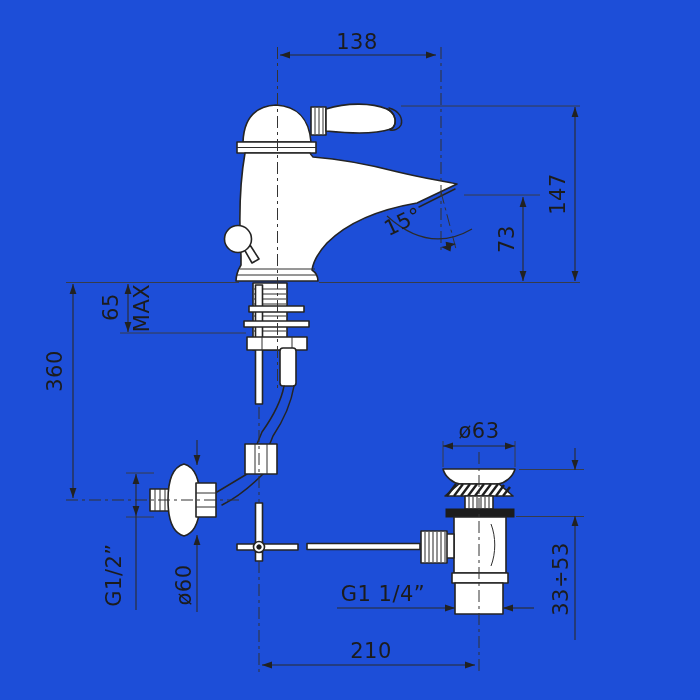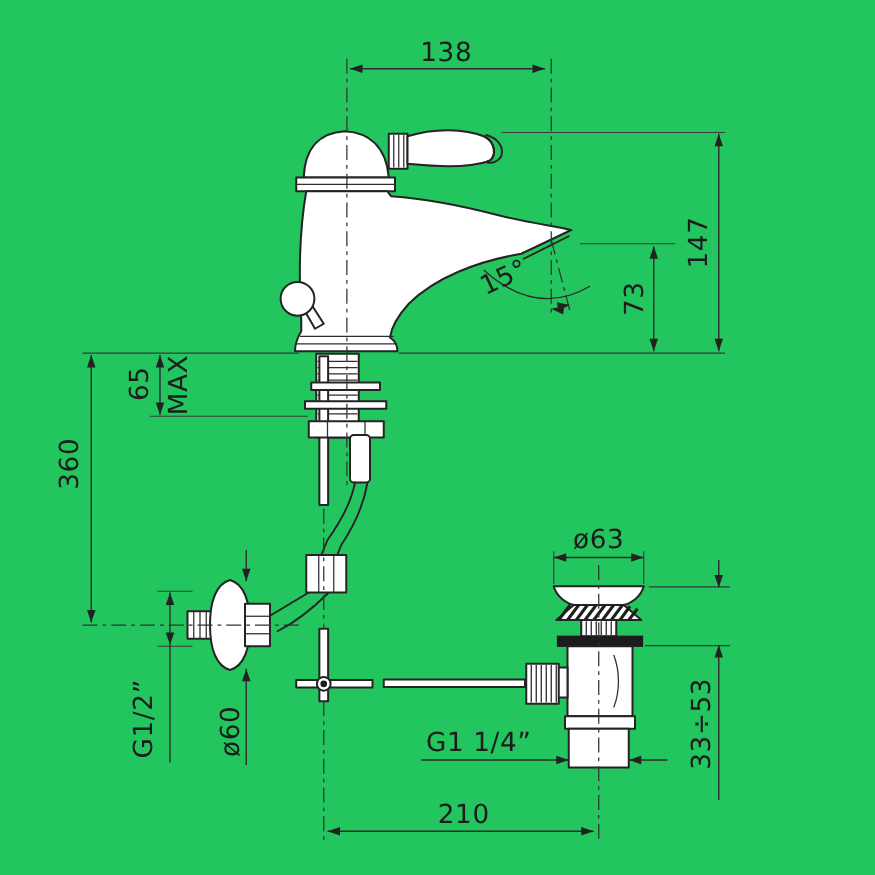--- a/index.html
+++ b/index.html
@@ -1,16 +1,16 @@
 <!DOCTYPE html>
 <html><head>
 <meta charset="utf-8">
 <style>
   html,body{margin:0;padding:0;background:#fff;}
-  .stage{position:relative;width:700px;height:700px;background:#22c55e;overflow:hidden;
+  .stage{position:relative;width:700px;height:700px;background:#1d4ed8;overflow:hidden;
          font-family:"DejaVu Sans", sans-serif;}
   svg{display:block}
   .part{fill:#fff;stroke:#242424;stroke-width:1.6;stroke-linejoin:round;stroke-linecap:round;}
   .part2{fill:none;stroke:#242424;stroke-width:1.5;stroke-linejoin:round;stroke-linecap:round;}
   .thin{fill:none;stroke:#2e2e2e;stroke-width:1;}
   .dimln{fill:none;stroke:#2b2b2b;stroke-width:1.1;}
   .extln{fill:none;stroke:#3a3a3a;stroke-width:0.9;}
   .cl{fill:none;stroke:#333;stroke-width:1;stroke-dasharray:12 4 3 4;}
   .ah{fill:#222;stroke:none;}
   .hatch{stroke:#1e1e1e;stroke-width:2.4;}

